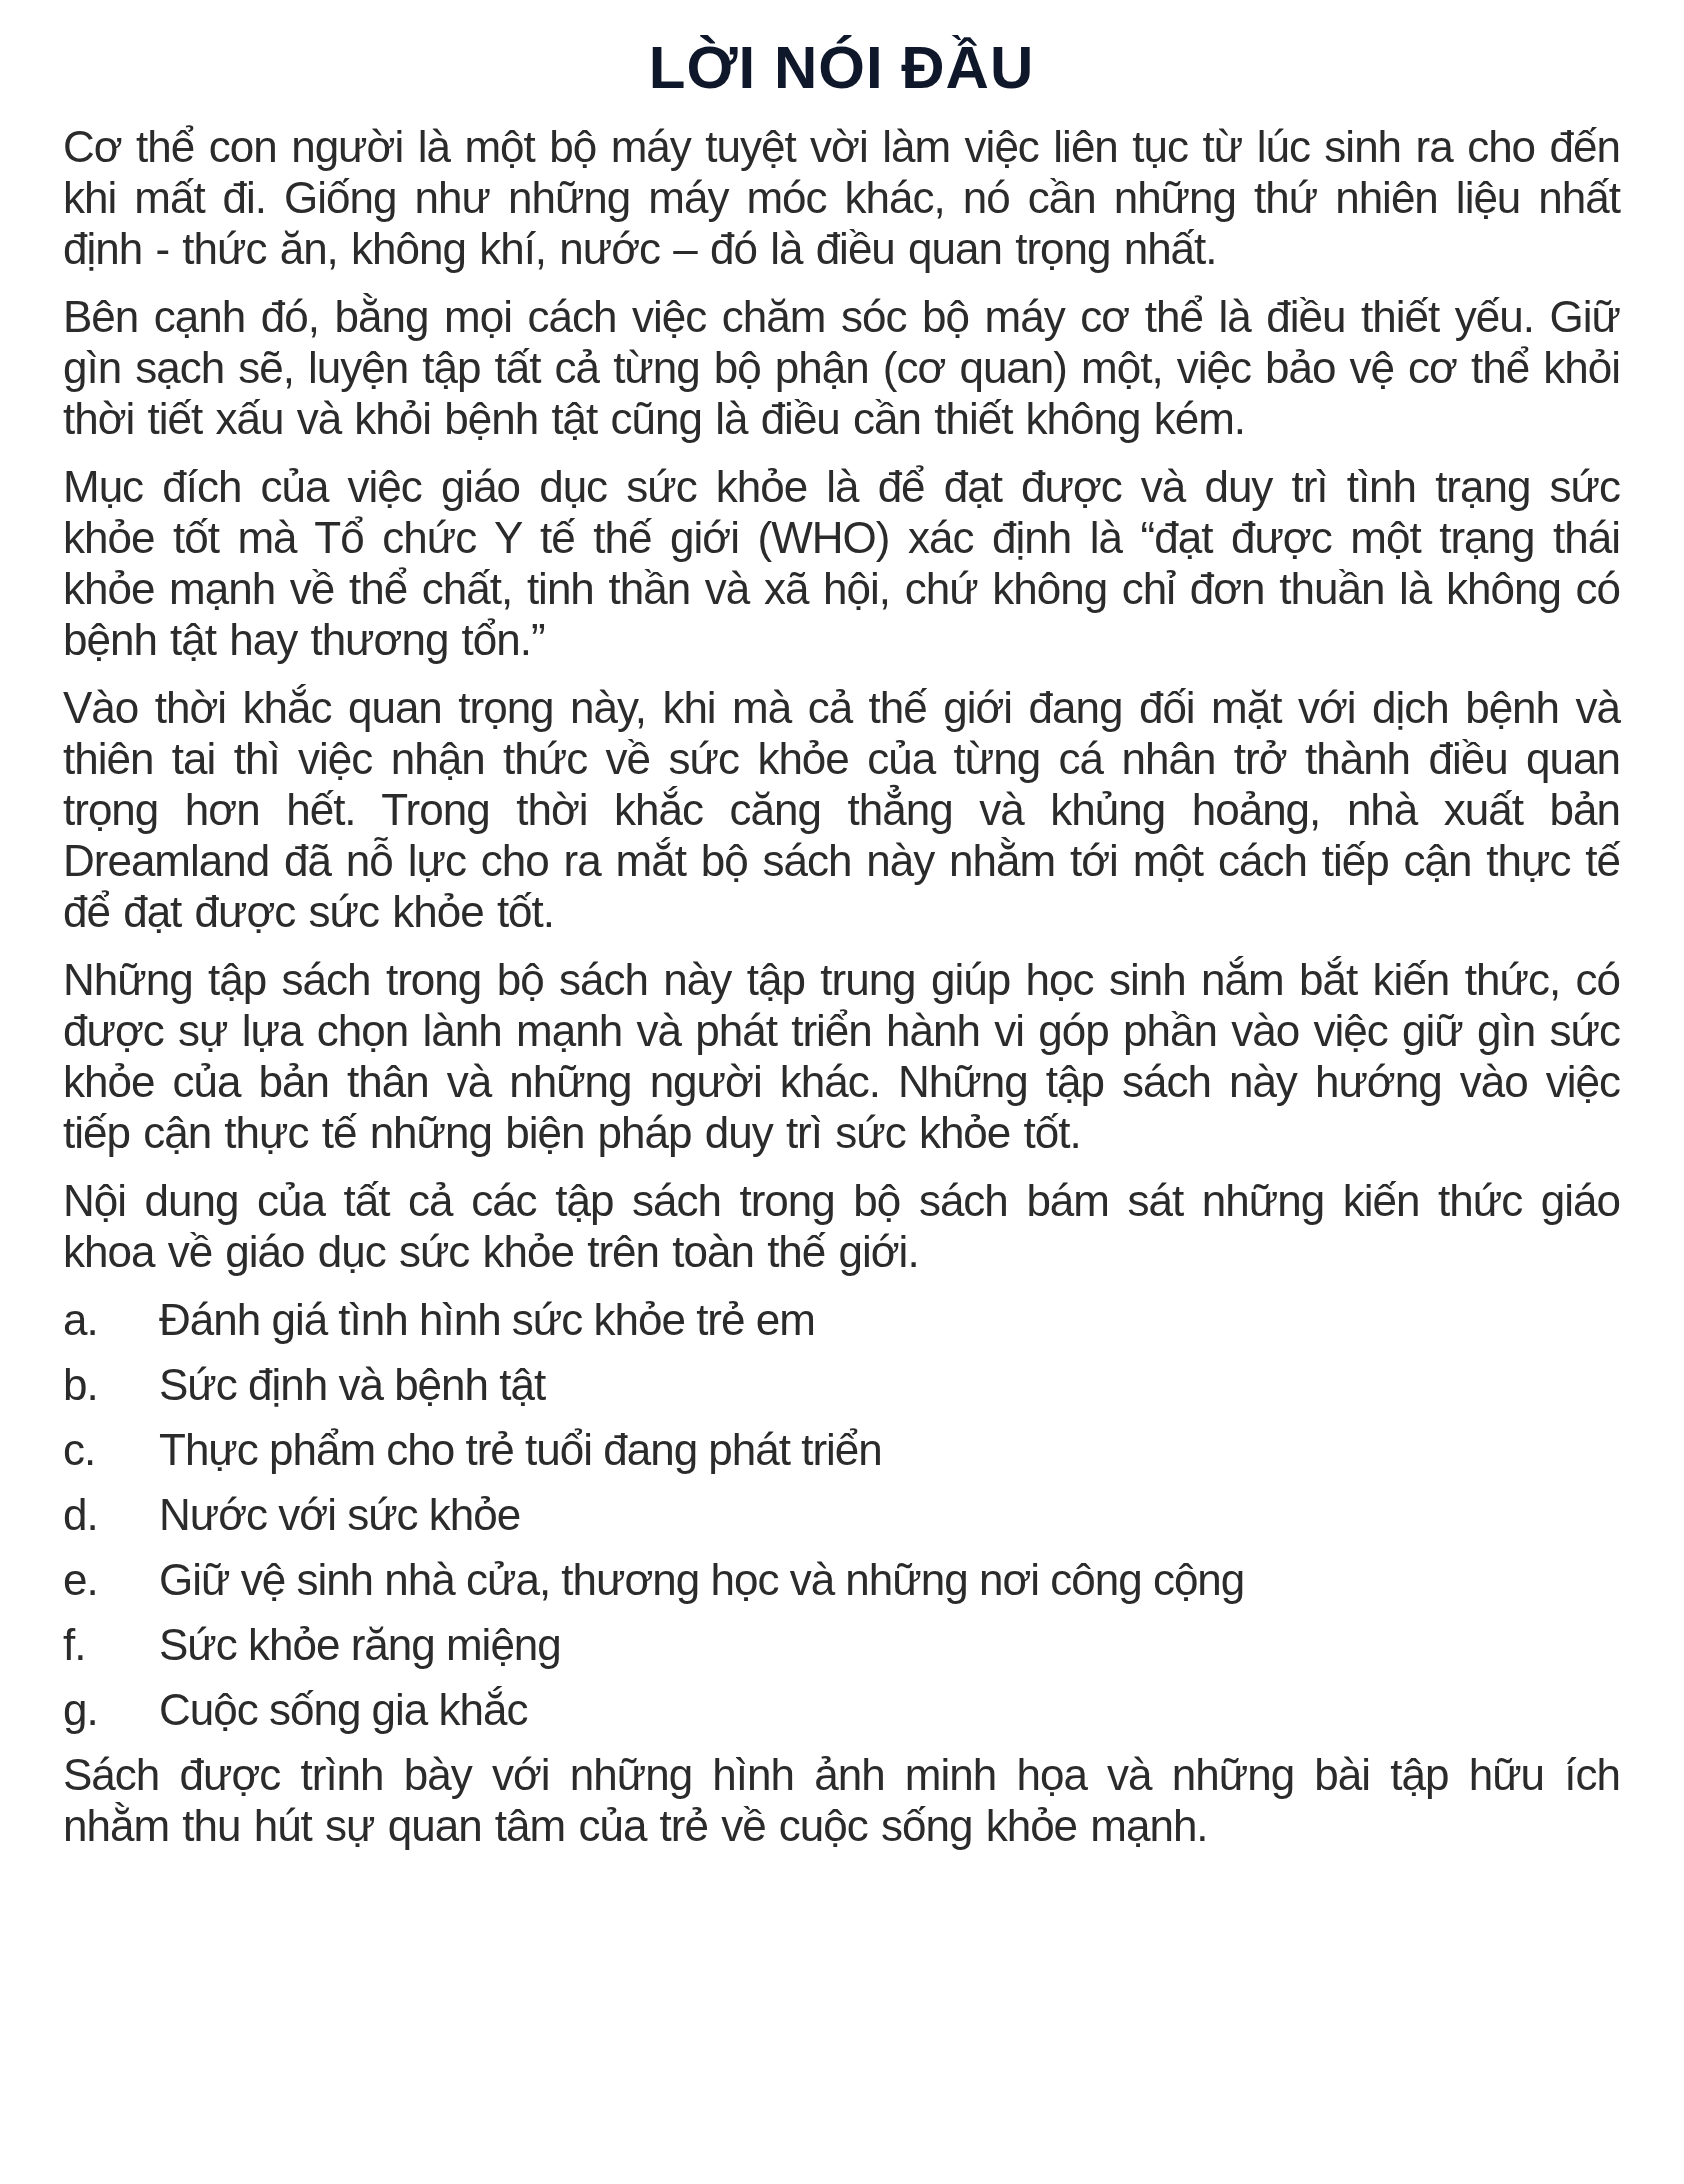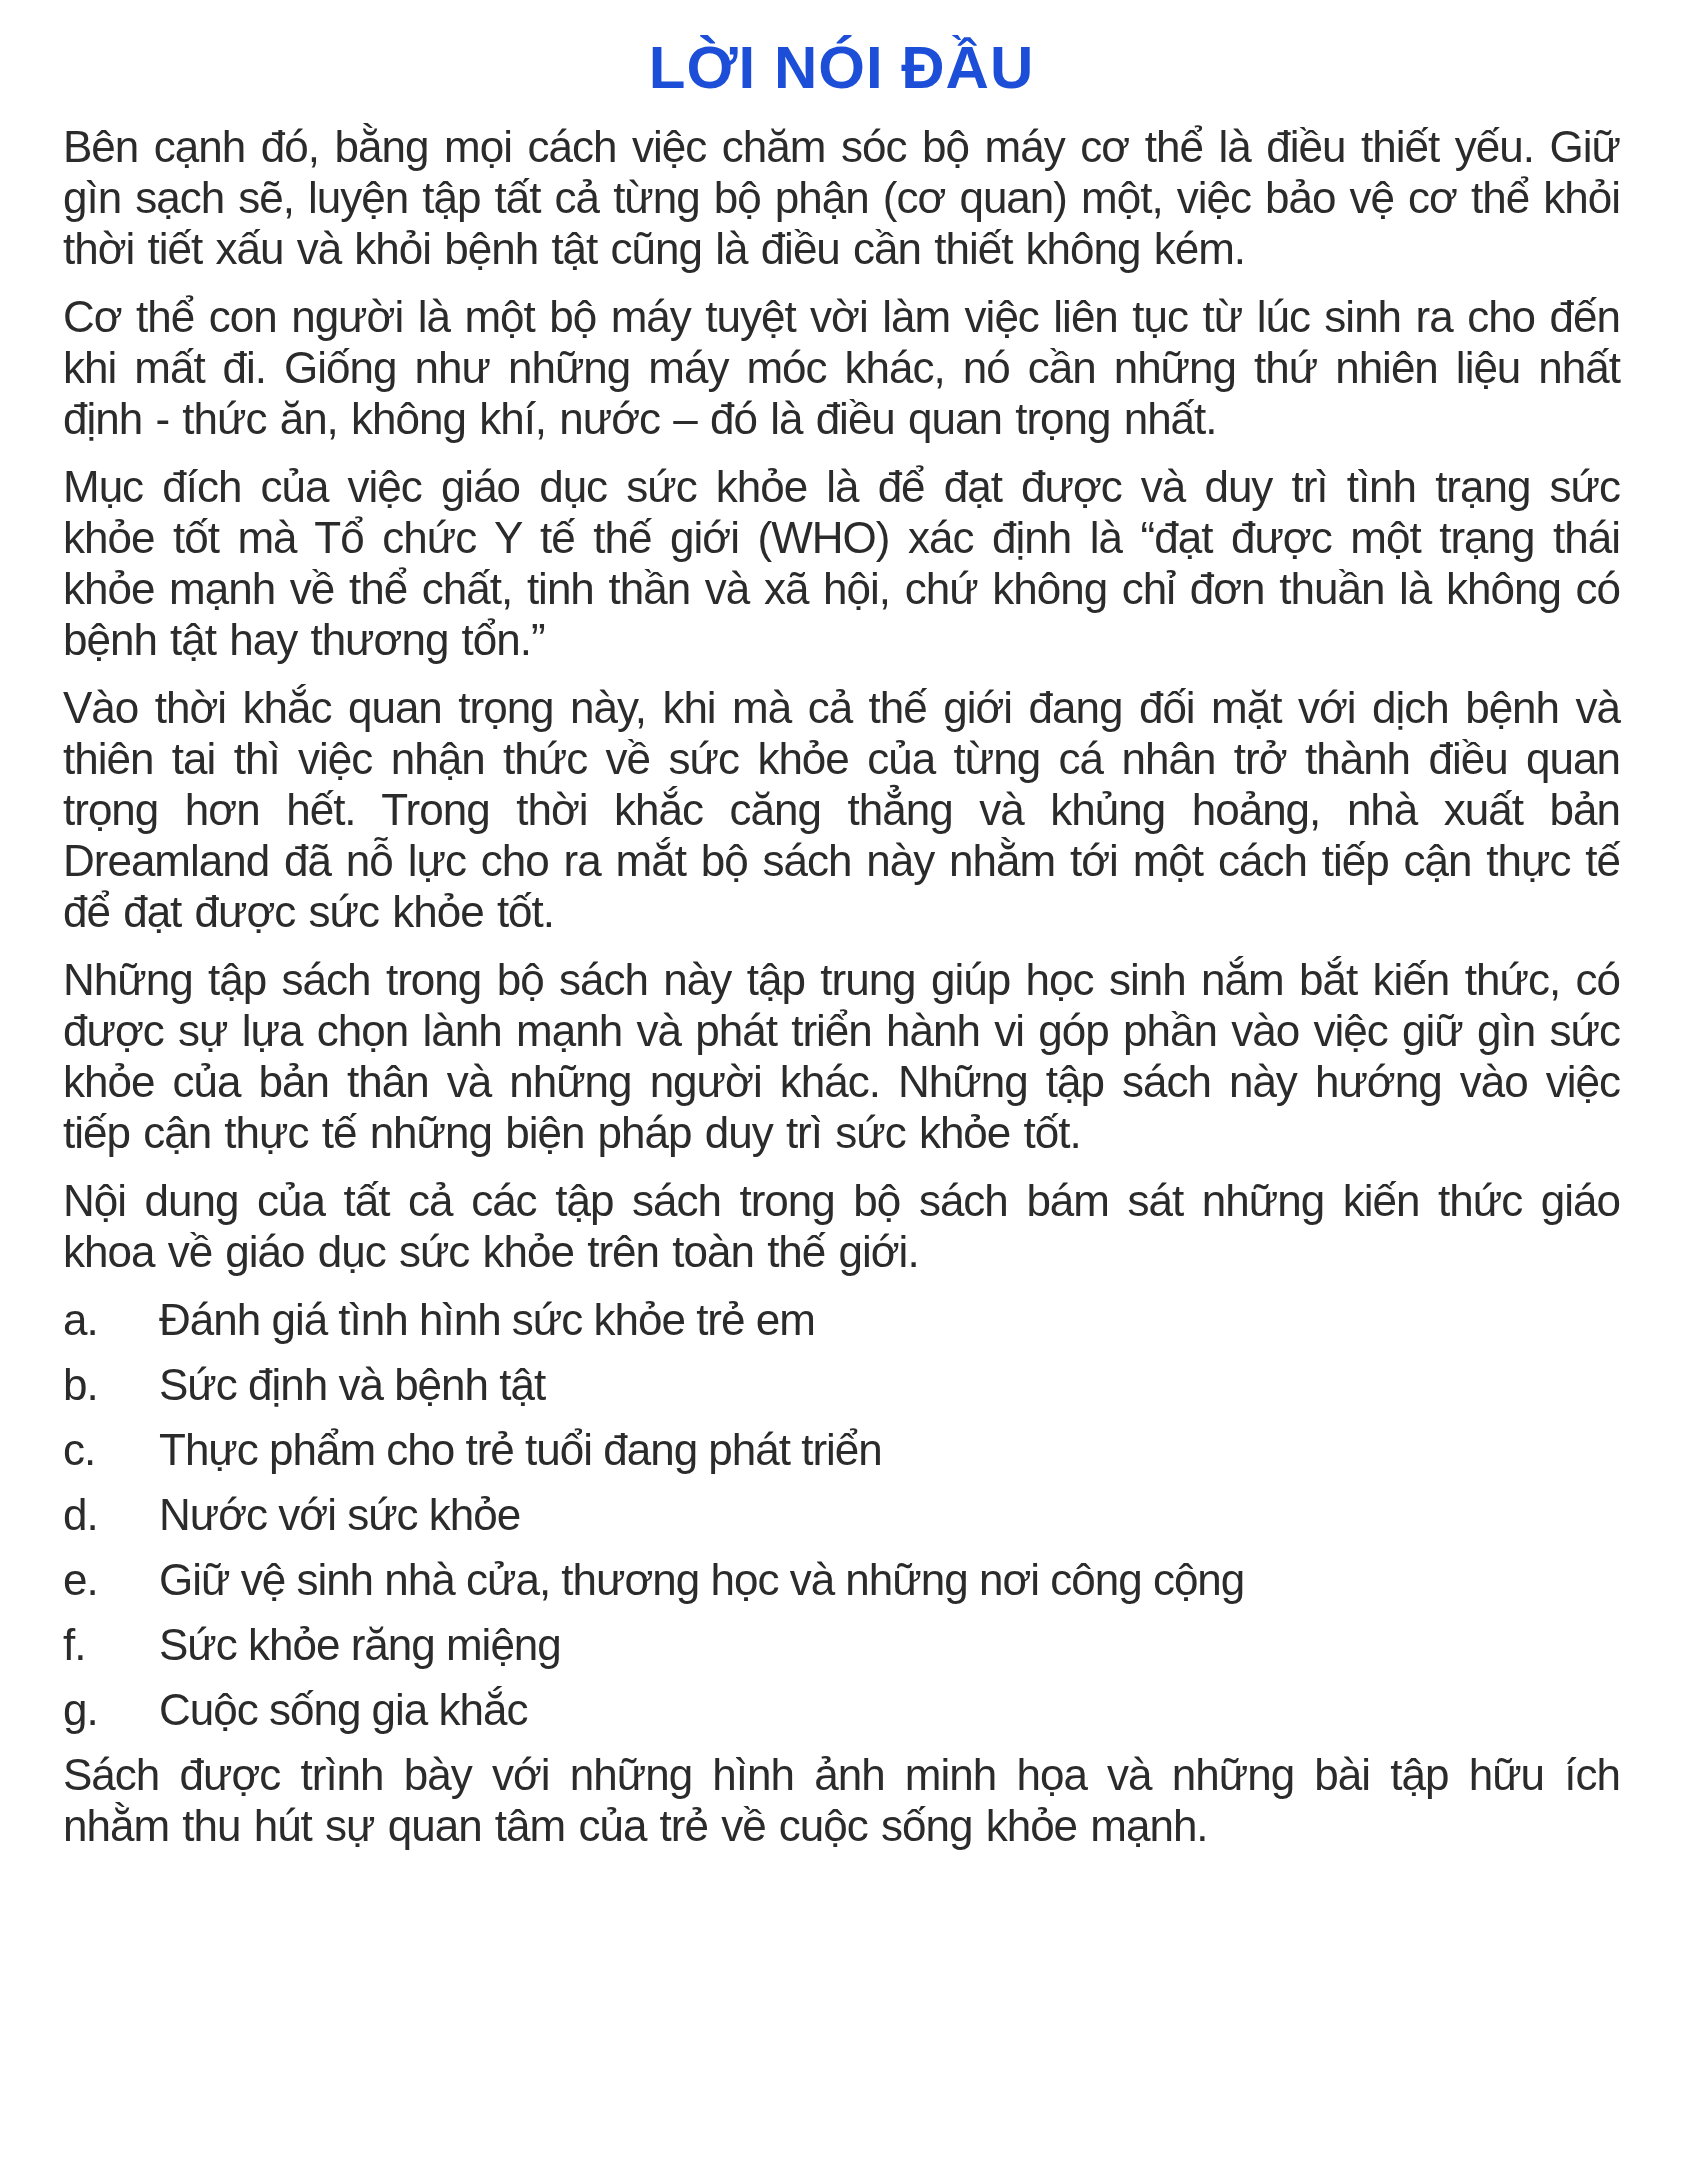--- a/index.html
+++ b/index.html
@@ -55,25 +55,25 @@
   .topic-text {
     flex: 1 1 auto;
     margin-left: 18px;
   }
 </style>
 </head>
 <body style="background: rgb(255, 255, 255);">
 
 <div class="page" style="color: rgb(43, 43, 43);">
 
-  <h1 class="page-title" style="color: #1d4ed8;">LỜI NÓI ĐẦU</h1>
+  <h1 class="page-title" style="color: #0f172a;">LỜI NÓI ĐẦU</h1>
 
   <div class="body-text">
+    <p>Cơ thể con người là một bộ máy tuyệt vời làm việc liên tục từ lúc sinh ra cho đến khi mất đi. Giống như những máy móc khác, nó cần những thứ nhiên liệu nhất định - thức ăn, không khí, nước – đó là điều quan trọng nhất.</p>
     <p>Bên cạnh đó, bằng mọi cách việc chăm sóc bộ máy cơ thể là điều thiết yếu. Giữ gìn sạch sẽ, luyện tập tất cả từng bộ phận (cơ quan) một, việc bảo vệ cơ thể khỏi thời tiết xấu và khỏi bệnh tật cũng là điều cần thiết không kém.</p>
-    <p>Cơ thể con người là một bộ máy tuyệt vời làm việc liên tục từ lúc sinh ra cho đến khi mất đi. Giống như những máy móc khác, nó cần những thứ nhiên liệu nhất định - thức ăn, không khí, nước – đó là điều quan trọng nhất.</p>
     <p>Mục đích của việc giáo dục sức khỏe là để đạt được và duy trì tình trạng sức khỏe tốt mà Tổ chức Y tế thế giới (WHO) xác định là “đạt được một trạng thái khỏe mạnh về thể chất, tinh thần và xã hội, chứ không chỉ đơn thuần là không có bệnh tật hay thương tổn.”</p>
     <p>Vào thời khắc quan trọng này, khi mà cả thế giới đang đối mặt với dịch bệnh và thiên tai thì việc nhận thức về sức khỏe của từng cá nhân trở thành điều quan trọng hơn hết. Trong thời khắc căng thẳng và khủng hoảng, nhà xuất bản Dreamland đã nỗ lực cho ra mắt bộ sách này nhằm tới một cách tiếp cận thực tế để đạt được sức khỏe tốt.</p>
     <p>Những tập sách trong bộ sách này tập trung giúp học sinh nắm bắt kiến thức, có được sự lựa chọn lành mạnh và phát triển hành vi góp phần vào việc giữ gìn sức khỏe của bản thân và những người khác. Những tập sách này hướng vào việc tiếp cận thực tế những biện pháp duy trì sức khỏe tốt.</p>
     <p>Nội dung của tất cả các tập sách trong bộ sách bám sát những kiến thức giáo khoa về giáo dục sức khỏe trên toàn thế giới.</p>
 
 
     <div class="topics-list">
       <div class="topic-item">
         <span class="topic-marker">a.</span>
         <span class="topic-text">Đánh giá tình hình sức khỏe trẻ em</span>

